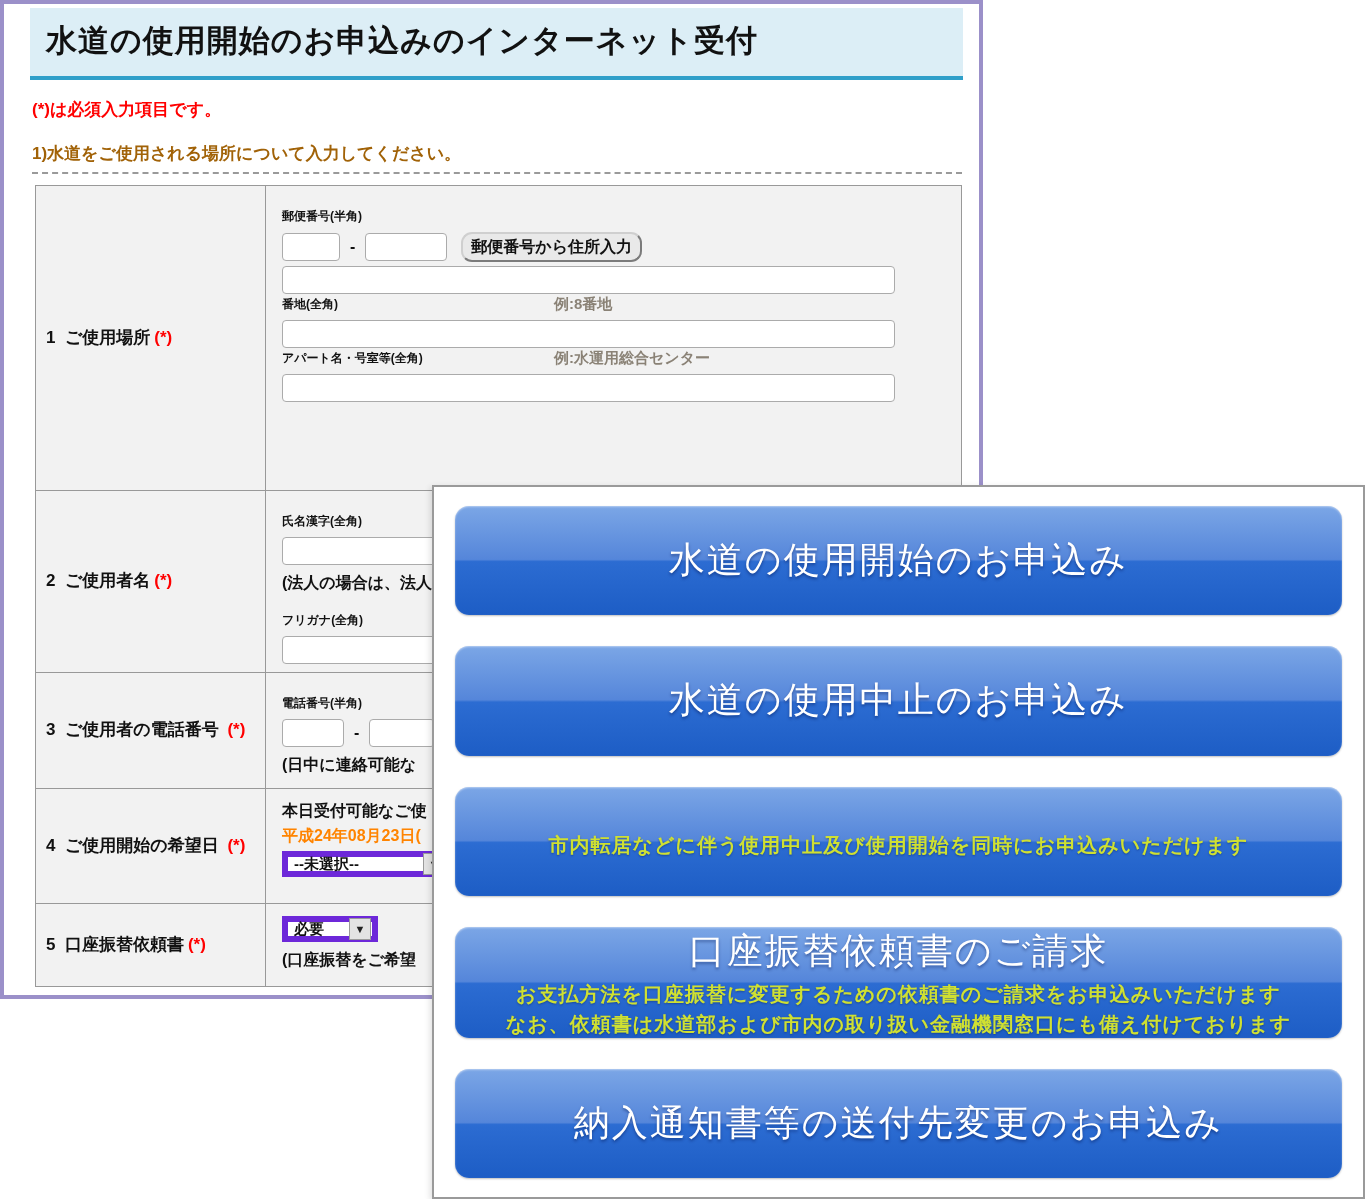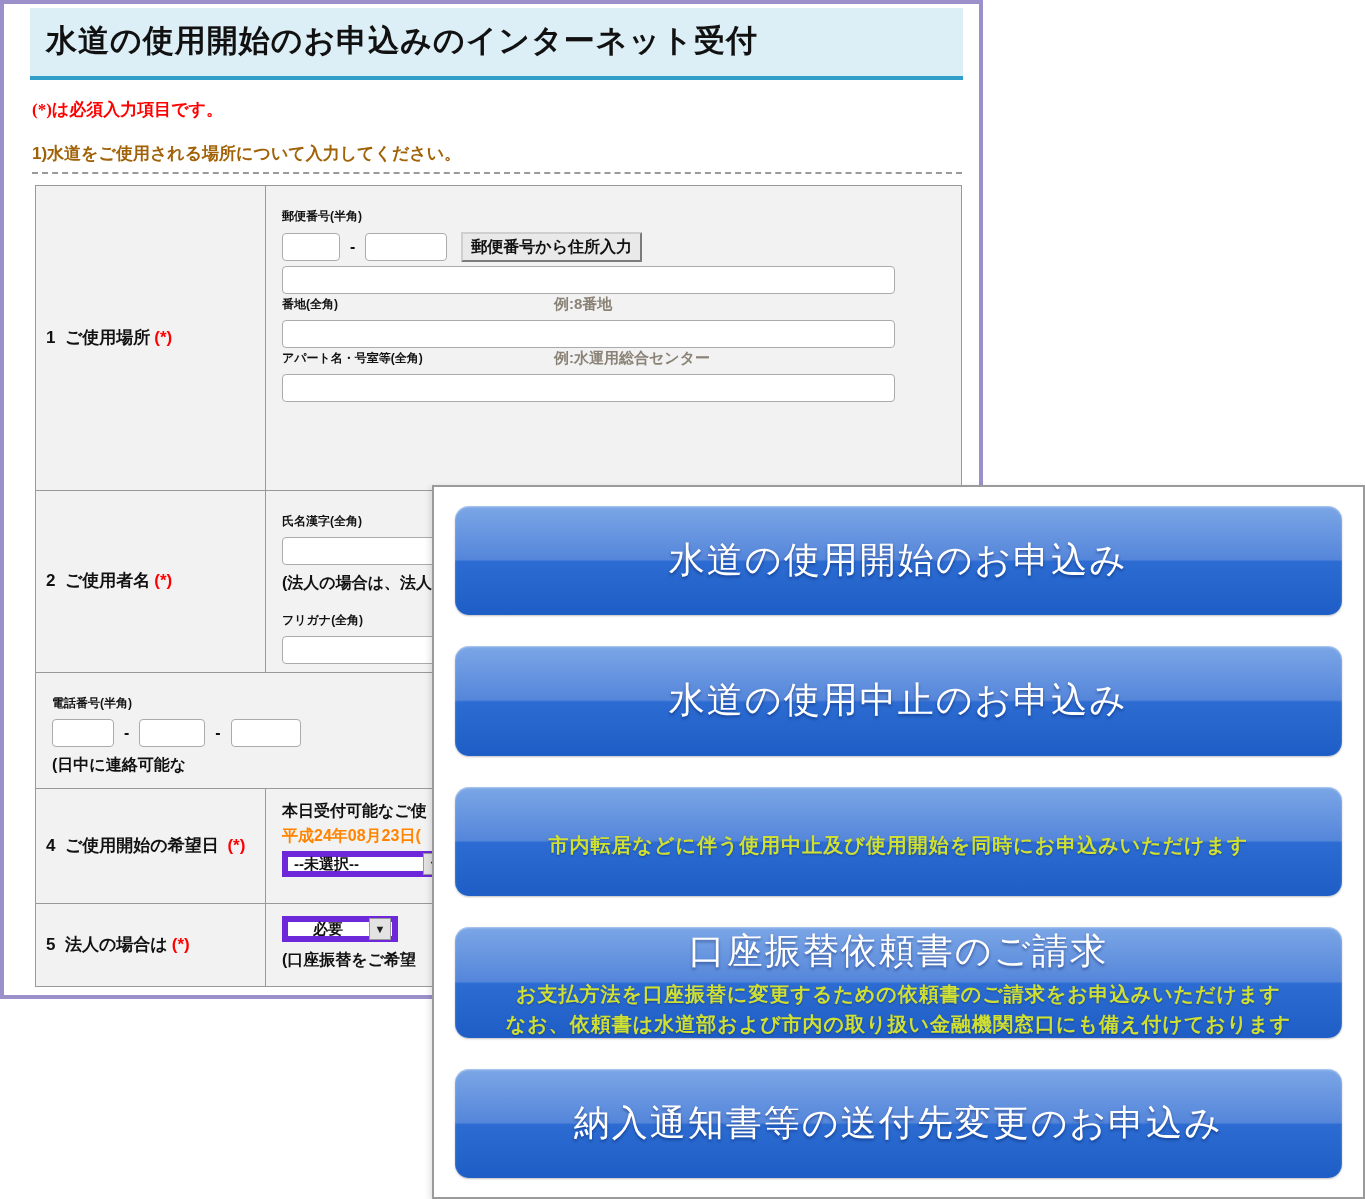--- a/index.html
+++ b/index.html
@@ -17,21 +17,21 @@
   }
   .title-bar {
     position:absolute; left:26px; top:4px; width:933px; height:72px;
     background:#dceef6; border-bottom:4px solid #2f9fc9;
     font-size:31px; font-weight:bold; color:#111;
     line-height:66px; padding-left:16px; letter-spacing:1px;
     white-space:nowrap; overflow:hidden;
   }
   .required-note {
     position:absolute; left:28px; top:94px;
-    color:#ff0000; font-weight:bold; font-size:17px;font-family:Liberation Serif, serif;
+    color:#ff0000; font-weight:bold; font-size:17px;
   }
   .section-heading {
     position:absolute; left:28px; top:138px;
     color:#a16207; font-weight:bold; font-size:17px;
   }
   .dashed-sep {
     position:absolute; left:28px; top:168px; width:930px; height:0;
     border-top:2px dashed #9a9a9a;
   }
 
@@ -61,37 +61,37 @@
     background:#fff; border:1px solid #ababab; border-radius:4px;
     height:28px; margin-top:4px; display:block;
     font-size:15px; padding:0 6px; font-family:inherit;
   }
   .input-wide { width:613px; }
   .inline-row { display:flex; align-items:center; margin-top:4px; white-space:nowrap; }
   .inline-row .text-input { display:inline-block; margin-top:0; }
   .dash { margin:0 10px; font-weight:bold; }
   .postal-btn {
     margin-left:14px; height:30px; padding:0 8px;
-    background:#e9e9e9; border:2px outset #cfcfcf; border-radius:1px;
+    background:#e9e9e9; border:2px outset #cfcfcf; border-radius:11px;
     font-size:16px; font-weight:bold; color:#111; font-family:inherit; cursor:pointer;
   }
   .note-line { margin-top:8px; font-size:16px; font-weight:bold; white-space:nowrap; }
   .orange-text { color:#ff8400; font-weight:bold; font-size:16px; margin-top:4px; white-space:nowrap; }
 
   .fake-select {
     display:inline-flex; align-items:center; background:#fff;
     border:6px solid #6d28d9; height:26px; margin-top:4px; cursor:pointer;
   }
   .fs-text { padding:0 6px; font-size:15px; font-weight:bold; flex:1; white-space:nowrap; overflow:hidden; }
   .fs-arrow {
     width:22px; height:22px; margin:1px; background:#e3e3e3; border:1px solid #9a9a9a;
     display:flex; align-items:center; justify-content:center; font-size:11px; color:#222; flex:0 0 22px;
   }
   .sel-date { width:170px; }
-  .sel-need { width:116px;text-align:center; }
+  .sel-need { width:96px; }
 
   
   .overlay-panel {
     position:absolute; left:432px; top:485px; width:933px; height:714px;
     background:#fff; border:2px solid #9a9a9a;
     padding:19px 21px; display:flex; flex-direction:column; gap:31px;
     box-shadow:-2px 2px 6px rgba(0,0,0,0.12);
   }
   .app-button {
     flex:1; border-radius:14px; cursor:pointer;
@@ -167,20 +167,24 @@
           <input class="text-input input-wide" style="">
           <div class="note-line">(法人の場合は、法人</div>
           <div class="label-line" style="margin-top:16px;">
             <span class="field-label">フリガナ(全角)</span>
           </div>
           <input class="text-input input-wide" style="">
         </div>
       </div>
 
       <div class="trow" style="height:116px;">
+        <div class="tlabel">
+          <span><span>3</span>&nbsp;&nbsp;<span>ご使用者の電話番号</span>
+          <span class="req-mark">(*)</span></span>
+        </div>
         <div class="tcell">
           <div class="label-line first">
             <span class="field-label">電話番号(半角)</span>
           </div>
           <div class="inline-row">
             <input class="text-input" style="width: 62px;">
             <span class="dash">-</span>
             <input class="text-input" style="width: 66px;">
             <span class="dash">-</span>
             <input class="text-input" style="width: 70px;">
@@ -199,21 +203,21 @@
           <div class="orange-text">平成24年08月23日(</div>
           <div class="fake-select sel-date">
             <span class="fs-text">--未選択--</span>
             <span class="fs-arrow">▼</span>
           </div>
         </div>
       </div>
 
       <div class="trow" style="height:82px;">
         <div class="tlabel">
-          <span>5</span>&nbsp;&nbsp;<span>法人の場合は</span>
+          <span>5</span>&nbsp;&nbsp;<span>口座振替依頼書</span>
           <span class="req-mark">(*)</span>
         </div>
         <div class="tcell">
           <div class="fake-select sel-need" style="margin-top:0;">
             <span class="fs-text">必要</span>
             <span class="fs-arrow">▼</span>
           </div>
           <div class="note-line">(口座振替をご希望</div>
         </div>
       </div>

